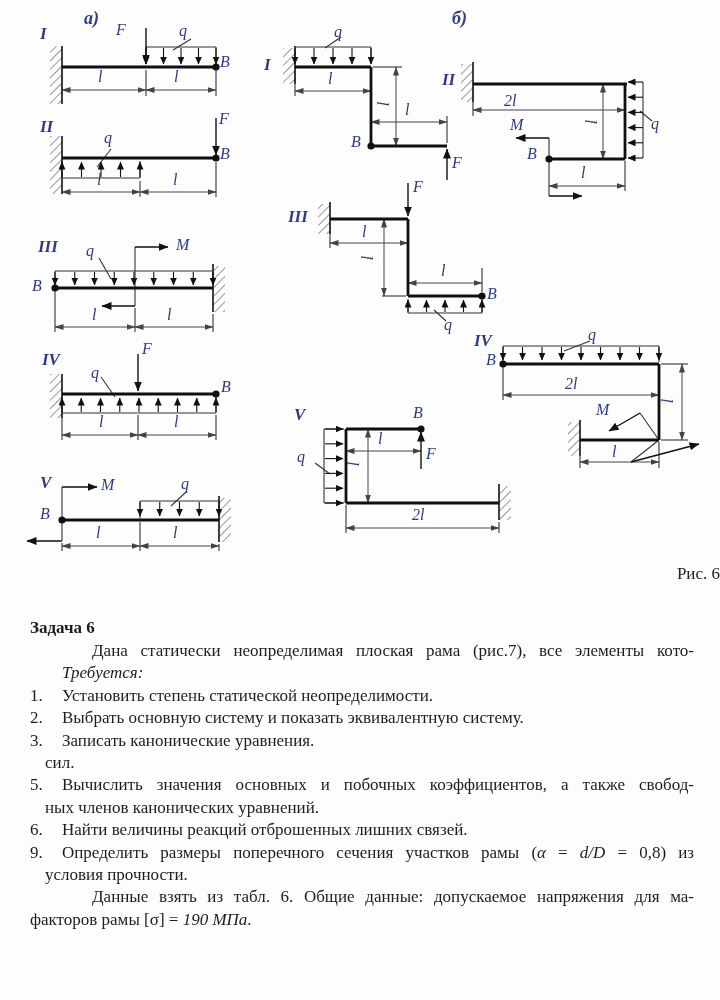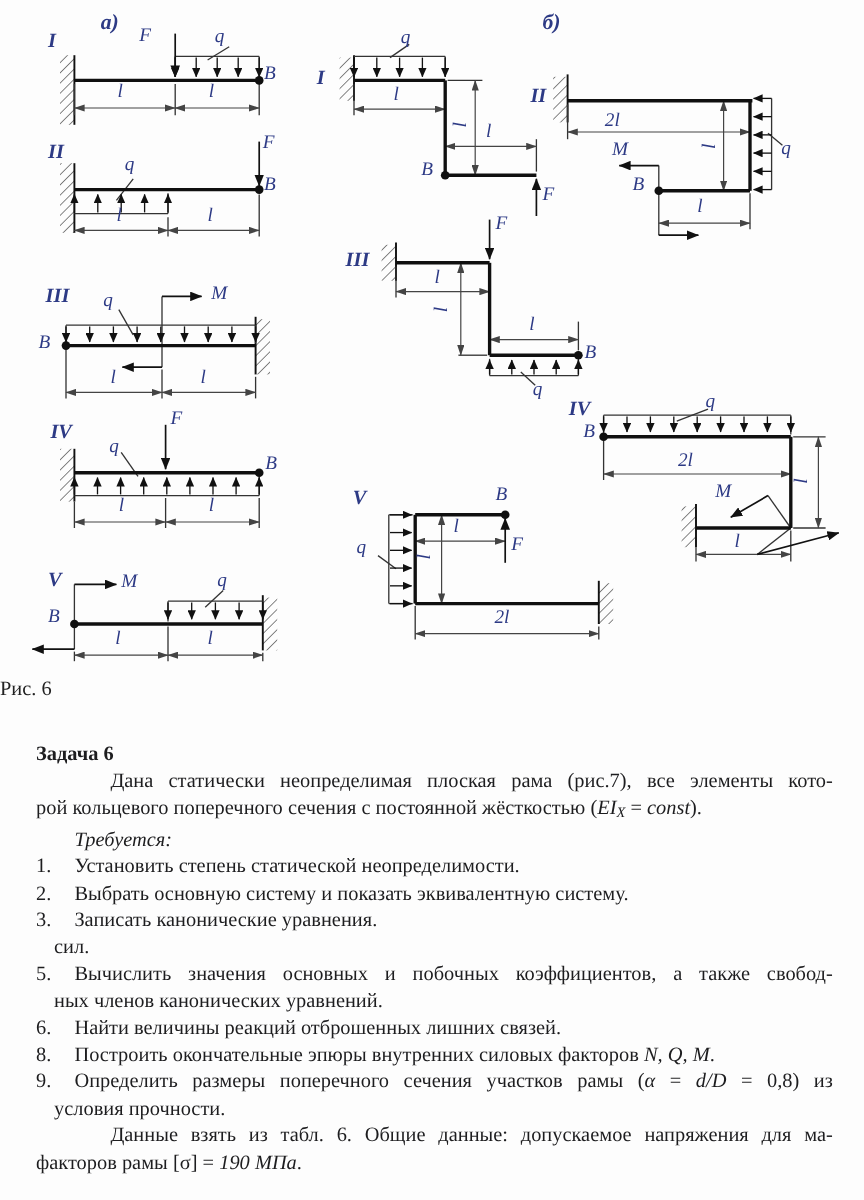--- a/index.html
+++ b/index.html
@@ -5,21 +5,21 @@
   html,body{margin:0;padding:0;background:#888;}
   #page{position:relative;width:720px;height:1000px;background:#fdfdfd;margin:0 auto;
         font-family:"Liberation Serif","DejaVu Serif",serif;color:#1d1d1f;overflow:hidden;}
   #figure{position:absolute;left:0;top:0;width:720px;height:560px;}
   #fig-svg{position:absolute;left:0;top:0;}
   .fig-label{position:absolute;font:italic 16px "Liberation Serif",serif;color:#2d3a85;
              line-height:16px;white-space:nowrap;}
   .fig-label.rn{font-weight:bold;font-size:17px;}
   .fig-label.sec{font-weight:bold;font-size:18px;}
   .fig-label.rot{transform:rotate(-90deg);transform-origin:center;}
-  #caption{position:absolute;left:0;top:564px;width:720px;text-align:left;
+  #caption{position:absolute;left:0;top:564px;width:720px;text-align:right;
            font-size:17px;color:#222;}
   #textblock{position:absolute;left:30px;top:616px;width:664px;font-size:17px;}
   #heading{font-weight:bold;line-height:24px;}
   .tline{line-height:22.4px;}
   .tline.para{padding-left:62px;}
   .tline.list{padding-left:32px;}
   .tline.cont{padding-left:15px;}
   .tline.stretch{text-align:justify;text-align-last:justify;}
   .num{display:inline-block;width:32px;}
   .seg.it{font-style:italic;}
@@ -352,29 +352,27 @@
         <span class="fig-label" style="left: 412px; top: 507px;">2l</span>
       </div>
   </div>
 
   <div id="caption">Рис. 6</div>
 
   <div id="textblock">
     <div id="heading">Задача 6</div>
     <div id="lines">
         <div class="tline para stretch"><span class="seg">Дана статически неопределимая плоская рама (рис.7), все элементы кото-</span></div>
-        <div class="tline"><span class="seg">рой кольцевого поперечного сечения с постоянной жёсткостью (</span><span class="seg it">EI</span><span class="seg sub">X</span><span class="seg"> = </span><span class="seg it">const</span><span class="seg">).</span></div>
         <div class="tline list"><span class="seg it">Требуется:</span></div>
         <div class="tline"><span class="num">1.</span><span class="seg">Установить степень статической неопределимости.</span></div>
         <div class="tline"><span class="num">2.</span><span class="seg">Выбрать основную систему и показать эквивалентную систему.</span></div>
         <div class="tline"><span class="num">3.</span><span class="seg">Записать канонические уравнения.</span></div>
         <div class="tline cont"><span class="seg">сил.</span></div>
         <div class="tline stretch"><span class="num">5.</span><span class="seg">Вычислить значения основных и побочных коэффициентов, а также свобод-</span></div>
         <div class="tline cont"><span class="seg">ных членов канонических уравнений.</span></div>
         <div class="tline"><span class="num">6.</span><span class="seg">Найти величины реакций отброшенных лишних связей.</span></div>
-        <div class="tline"><span class="num">8.</span><span class="seg">Построить окончательные эпюры внутренних силовых факторов </span><span class="seg it">N, Q, M</span><span class="seg">.</span></div>
         <div class="tline stretch"><span class="num">9.</span><span class="seg">Определить размеры поперечного сечения участков рамы (</span><span class="seg it">α</span><span class="seg"> = </span><span class="seg it">d/D</span><span class="seg"> = 0,8) из</span></div>
         <div class="tline cont"><span class="seg">условия прочности.</span></div>
         <div class="tline para stretch"><span class="seg">Данные взять из табл. 6. Общие данные: допускаемое напряжения для ма-</span></div>
         <div class="tline"><span class="seg">факторов рамы </span><span class="seg">[σ]</span><span class="seg"> = </span><span class="seg it">190 МПа</span><span class="seg">.</span></div>
       </div>
   </div>
 </div>
 
 </body></html>

